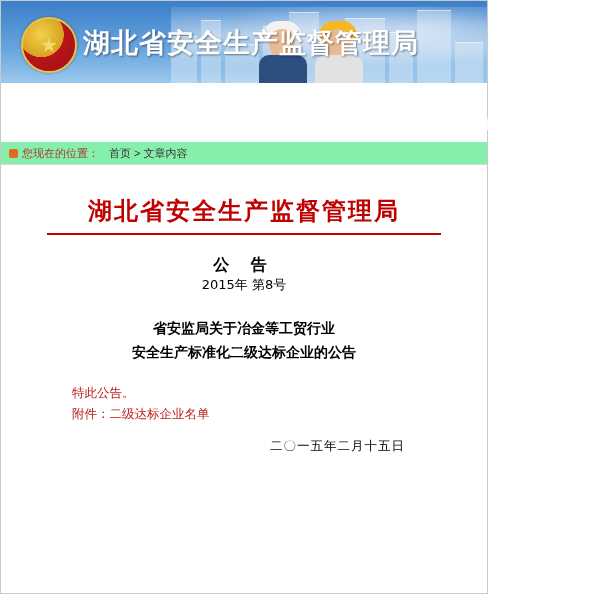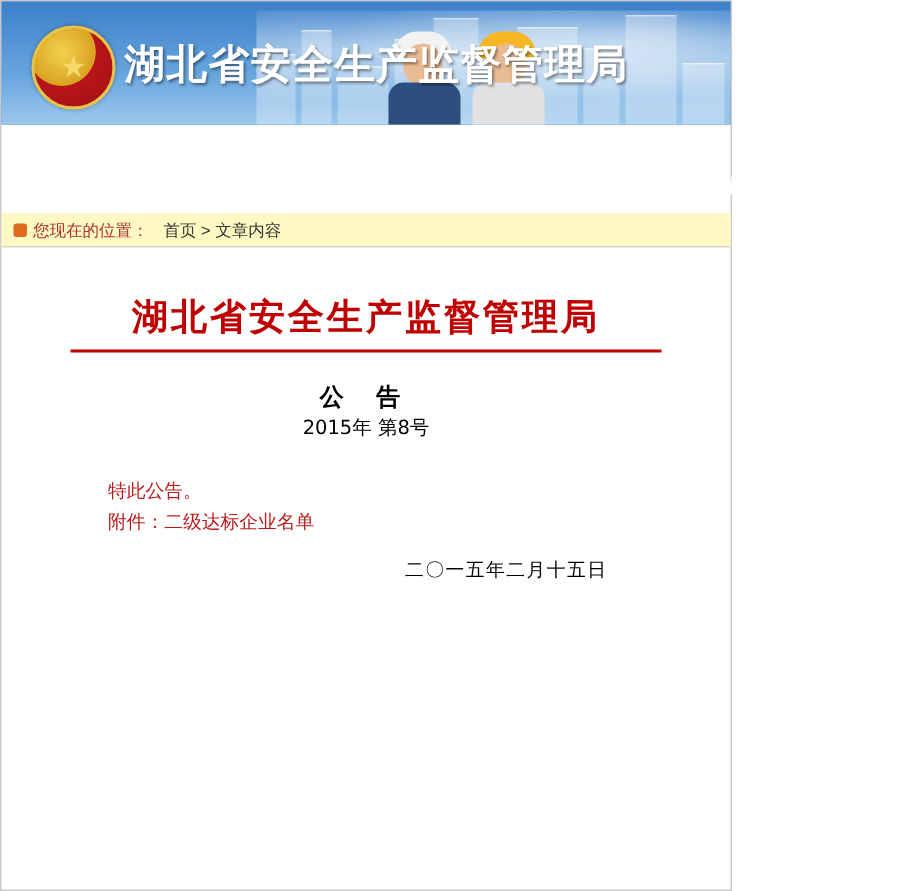--- a/index.html
+++ b/index.html
@@ -134,21 +134,21 @@
     font-weight: bold;
     padding: 1px 0;
     margin-right: 22px;
     cursor: pointer;
     font-family: "DejaVu Sans", sans-serif;
   }
 
   
   .crumb-bar {
     height: 22px;
-    background: #fef9c3;
+    background: #86efac;
     border-bottom: 1px solid #d7d7d7;
     display: flex;
     align-items: center;
     font-size: 11px;
     color: #555;
     padding: 0 8px;
   }
   .crumb-tag {
     display: inline-flex;
     align-items: center;
@@ -296,20 +296,24 @@
     <span class="crumb-path">首页 &gt; 文章内容</span>
   </div>
 
   <div class="doc">
     <div class="doc-title">湖北省安全生产监督管理局</div>
     <div class="doc-rule"></div>
 
     <div class="doc-kind">公 告</div>
     <div class="doc-number">2015年  第8号</div>
 
+    <div class="doc-subtitle">
+      <div>省安监局关于冶金等工贸行业</div>
+      <div>安全生产标准化二级达标企业的公告</div>
+    </div>
 
     <div class="doc-line">特此公告。</div>
     <div class="doc-line">附件：二级达标企业名单</div>
 
     <div class="doc-date">二〇一五年二月十五日</div>
 
   </div>
 
 </div>
 

